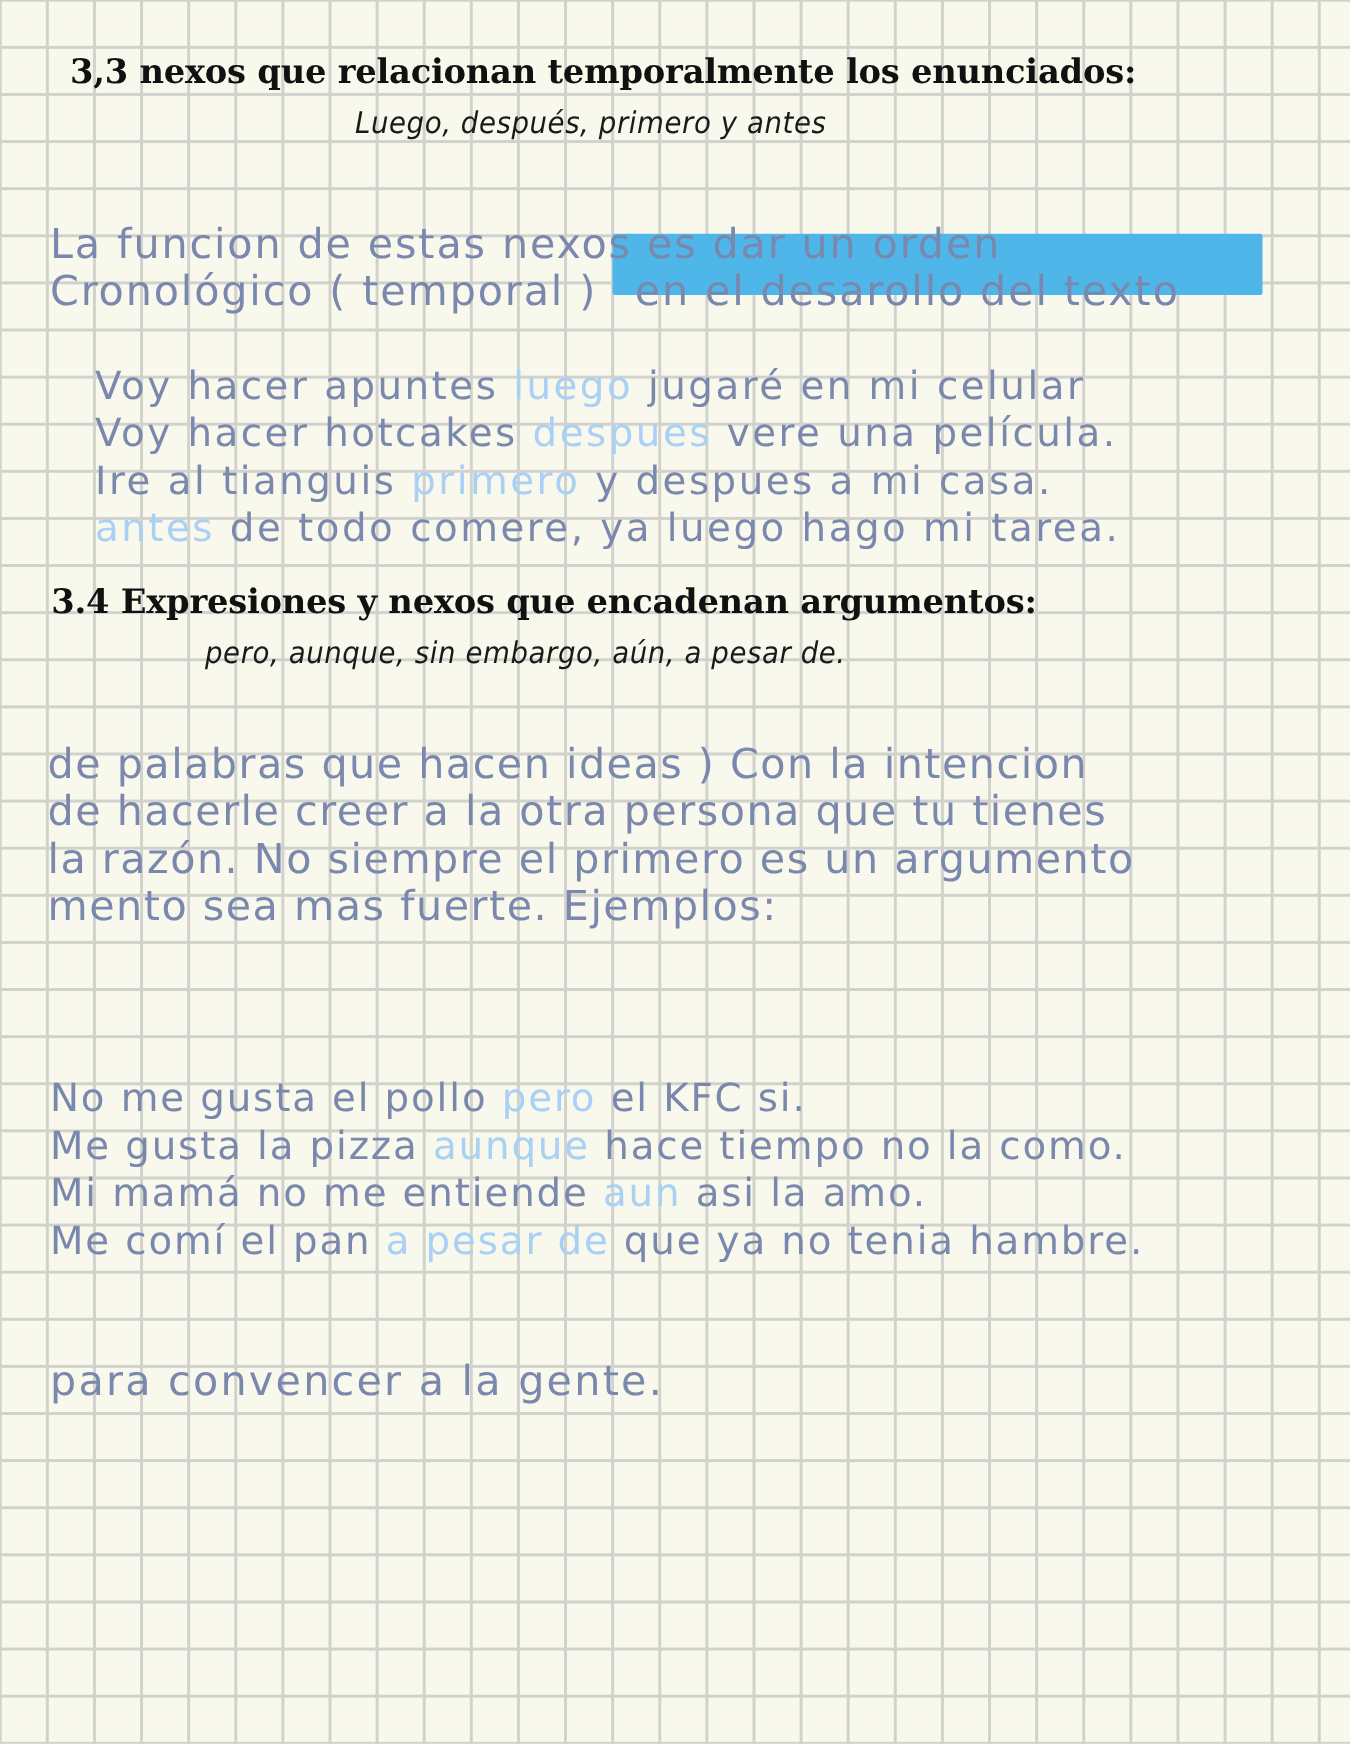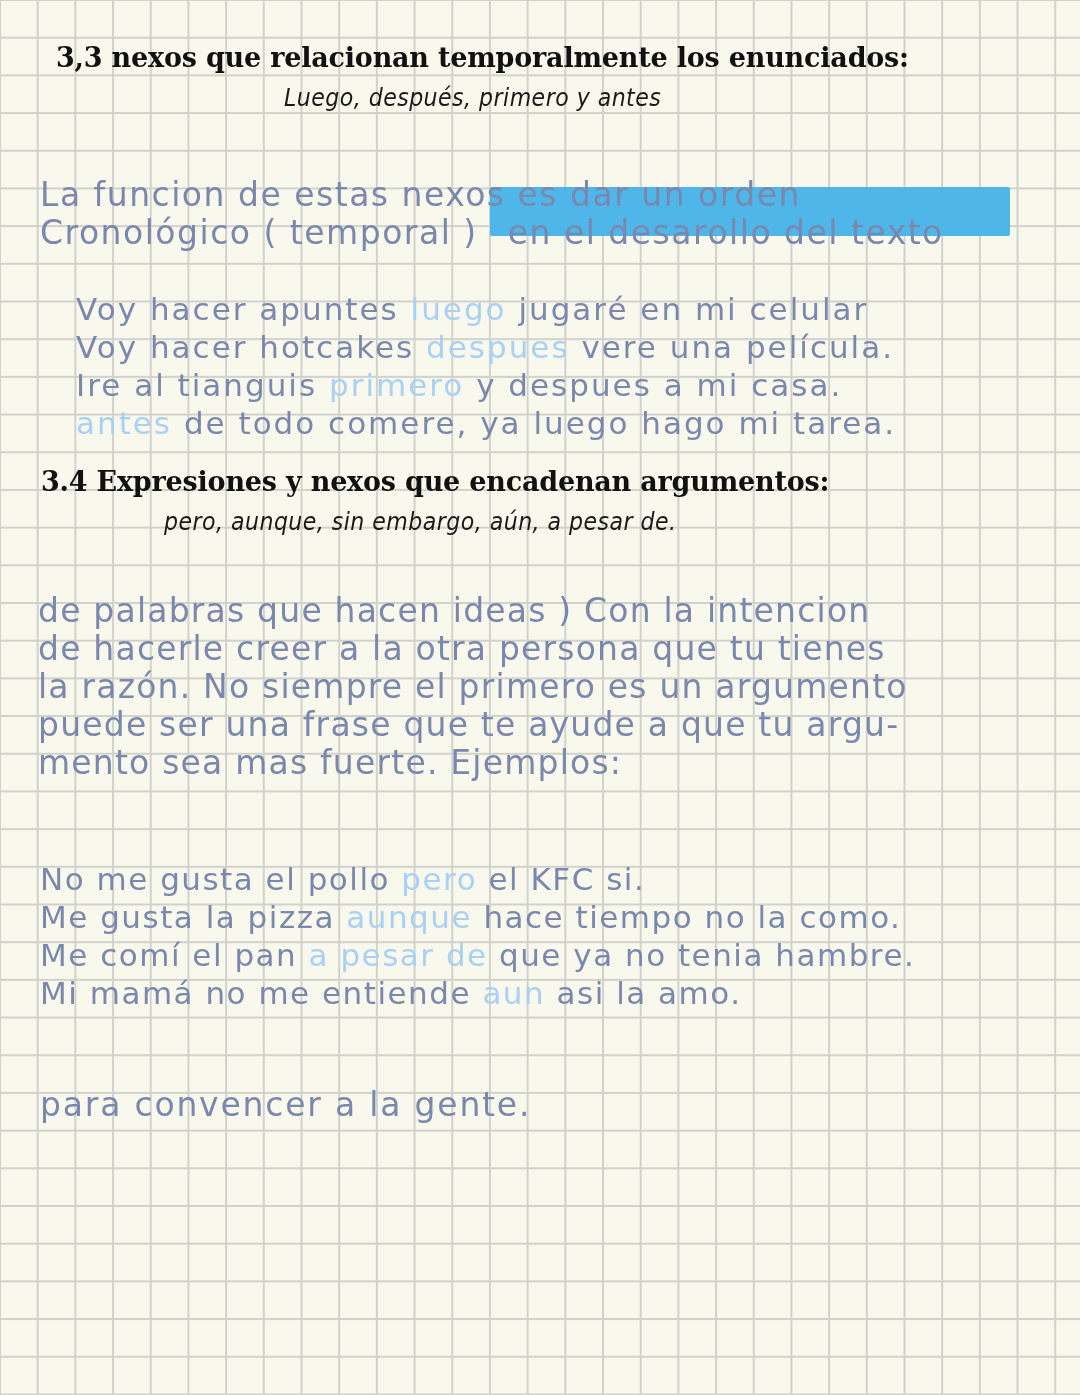--- a/index.html
+++ b/index.html
@@ -74,26 +74,25 @@
   <span class="line"><span class="hl">antes</span> <span>de todo comere, ya luego hago mi tarea.</span></span>
 </div>
 
 <div class="heading" style="left:41px; top:466px;">3.4 Expresiones y nexos que encadenan argumentos:</div>
 <div class="subhead" style="left:164px; top:508px;">pero, aunque, sin embargo, aún, a pesar de.</div>
 
 <div class="hand" style="left:38px; top:572px; font-size:33px; letter-spacing:1.2px;">
   <span class="line">de palabras que hacen ideas ) Con la intencion</span>
   <span class="line">de hacerle creer a la otra persona que tu tienes</span>
   <span class="line">la razón. No siempre el primero es un argumento</span>
-  <span class="line">puede ser una frase que te ayude a que tu argu-</span>
   <span class="line">mento sea mas fuerte. Ejemplos:</span>
 </div>
 
 <div class="hand" style="left:40px; top:840px; font-size:31px; letter-spacing:1.5px;">
   <span class="line"><span>No me gusta el pollo</span> <span class="hl">pero</span> <span>el KFC si.</span></span>
   <span class="line"><span>Me gusta la pizza</span> <span class="hl">aunque</span> <span>hace tiempo no la como.</span></span>
+  <span class="line"><span>Mi mamá no me entiende</span> <span class="hl">aun</span> <span>asi la amo.</span></span>
   <span class="line"><span>Me comí el pan</span> <span class="hl">a pesar de</span> <span>que ya no tenia hambre.</span></span>
-  <span class="line"><span>Mi mamá no me entiende</span> <span class="hl">aun</span> <span>asi la amo.</span></span>
 </div>
 
 <div class="hand" style="left:40px; top:1066px; font-size:33px; letter-spacing:1.8px;">
   <span class="line">para convencer a la gente.</span>
 </div>
 
 </body></html>

